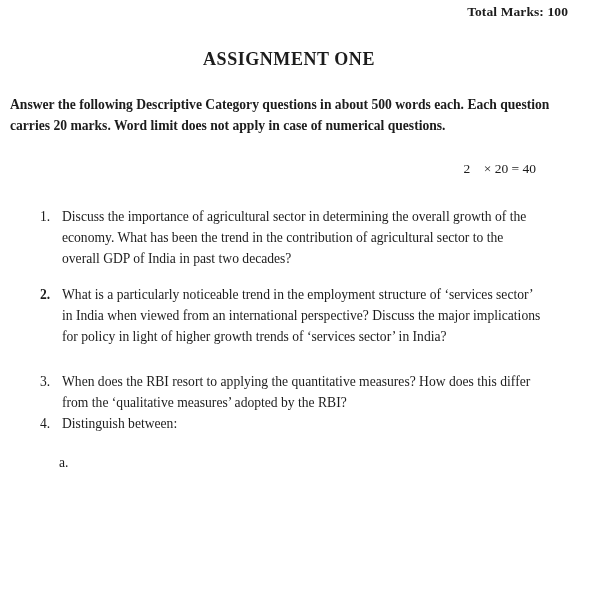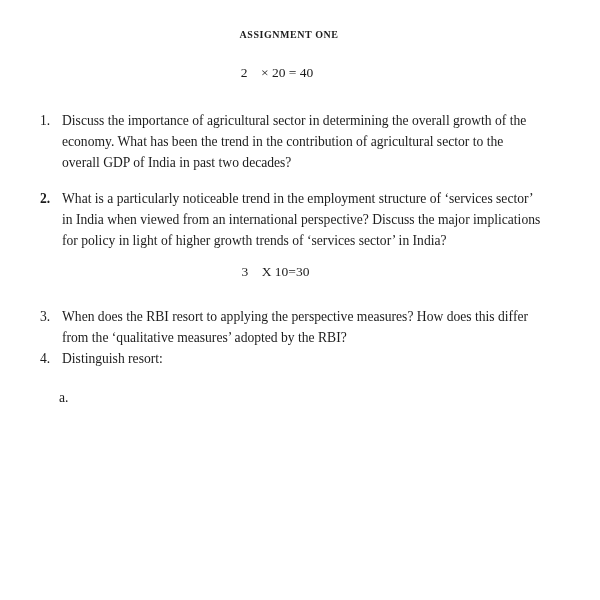--- a/index.html
+++ b/index.html
@@ -32,21 +32,21 @@
     font-size: 13.5px;
     letter-spacing: 0.1px;
     padding-top: 4px;
     line-height: 1.2;
   }
 
   
   .section-heading {
     text-align: center;
     font-weight: bold;
-    font-size: 10px;
+    font-size: 18px;
     letter-spacing: 0.55px;
     margin: 0;
   }
   .heading-one {
     margin-top: 29px;
   }
   .heading-two {
     margin-top: 23px;
   }
 
@@ -59,23 +59,23 @@
     text-align: left;
     padding-right: 8px;
   }
   .instr-one { margin-top: 24px; }
   .instr-two { margin-top: 24px; }
 
   
   .marks-line {
     font-size: 13.5px;
     line-height: 21px;
-    margin: 15px;
+    margin: 8px;
     padding-right: 24px;
-    text-align: center;
+    text-align: right;
     white-space: pre;
   }
   .marks-one { margin-top: 22px; }
   .marks-two { margin-top: 10px; padding-right: 27px; }
 
   
   .question-list {
     margin: 0;
     padding: 0;
     list-style: none;
@@ -123,49 +123,50 @@
     width: 20px;
     text-align: left;
     font-size: 13.6px;
   }
 </style>
 </head>
 <body>
 
 <div class="page">
 
+  <div class="total-marks" id="total-marks">Total Marks: 100</div>
 
   <h2 class="section-heading heading-one">ASSIGNMENT ONE</h2>
 
+  <p class="instructions instr-one">Answer the following Descriptive Category questions in about 500 words each. Each question carries 20 marks. Word limit does not apply in case of numerical questions.</p>
 
   <p class="marks-line marks-one">2    × 20 = 40</p>
 
   <ol class="question-list q-list-one">
     <li class="question-item">
       <span class="q-marker">1.</span>
       <span>Discuss the importance of agricultural sector in determining the overall growth of the economy. What has been the trend in the contribution of agricultural sector to the overall GDP of India in past two decades?</span>
     </li>
     <li class="question-item q-gap">
       <span class="q-marker bold">2.</span>
       <span>What is a particularly noticeable trend in the employment structure of ‘services sector’ in India when viewed from an international perspective? Discuss the major implications for policy in light of higher growth trends of ‘services sector’ in India?</span>
     </li>
   </ol>
 
 
 
-  <p class="marks-line marks-two">3    X 10=30</p>
 
   <ol class="question-list q-list-two">
     <li class="question-item">
       <span class="q-marker">3.</span>
-      <span>When does the RBI resort to applying the perspective measures? How does this differ from the ‘qualitative measures’ adopted by the RBI?</span>
+      <span>When does the RBI resort to applying the quantitative measures? How does this differ from the ‘qualitative measures’ adopted by the RBI?</span>
     </li>
     <li class="question-item">
       <span class="q-marker">4.</span>
-      <span>Distinguish resort:</span>
+      <span>Distinguish between:</span>
     </li>
   </ol>
 
   <ul class="sub-list">
     <li class="sub-item">
       <span class="sub-marker">a.</span>
     </li>
 
   </ul>
 

